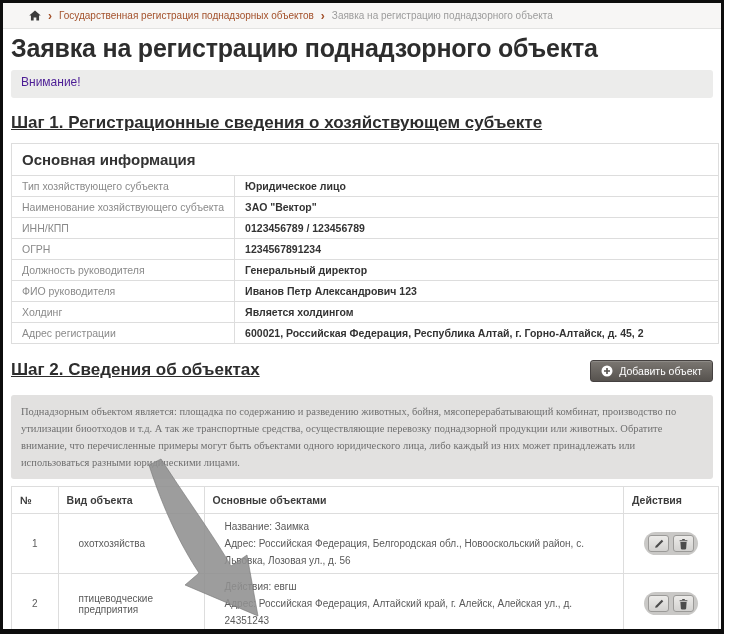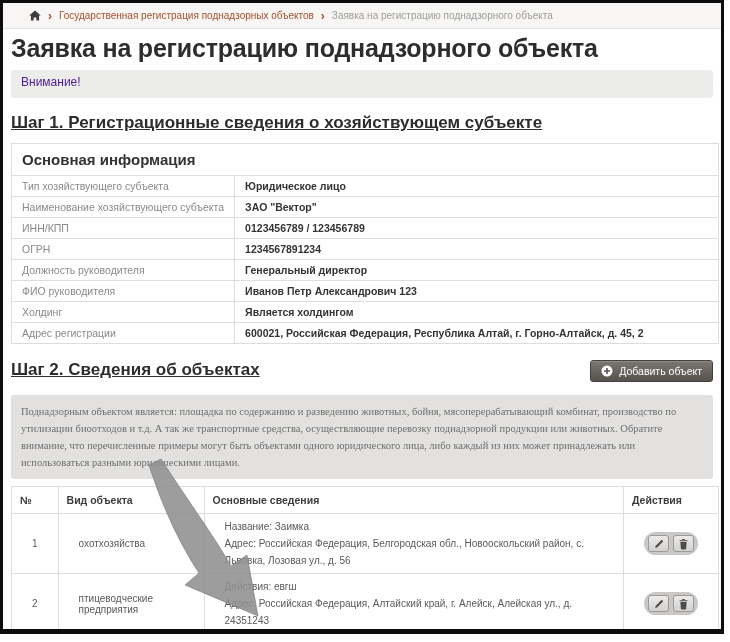--- a/index.html
+++ b/index.html
@@ -132,21 +132,21 @@
     </button>
   </div>
 
   <div class="notice">Поднадзорным объектом является: площадка по содержанию и разведению животных, бойня, мясоперерабатывающий комбинат, производство по утилизации биоотходов и т.д. А так же транспортные средства, осуществляющие перевозку поднадзорной продукции или животных. Обратите внимание, что перечисленные примеры могут быть объектами одного юридического лица, либо каждый из них может принадлежать или использоваться разными юридическими лицами.</div>
 
   <table class="t2">
     <tbody>
       <tr>
         <th class="c-num">№</th>
         <th class="c-type">Вид объекта</th>
-        <th>Основные сведения</th>
+        <th>Основные объектами</th>
         <th class="c-act">Действия</th>
       </tr>
       <tr>
         <td>1</td>
         <td>охотхозяйства</td>
         <td class="info">
           <div>Название: Заимка</div>
           <div>Адрес: Российская Федерация, Белгородская обл., Новооскольский район, с. Львовка, Лозовая ул., д. 56</div>
         </td>
         <td>

